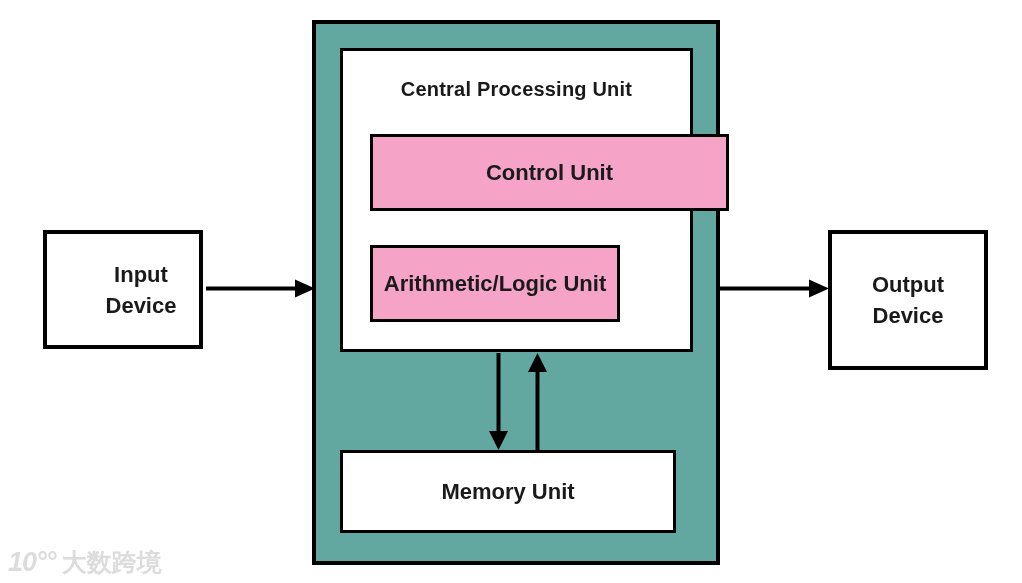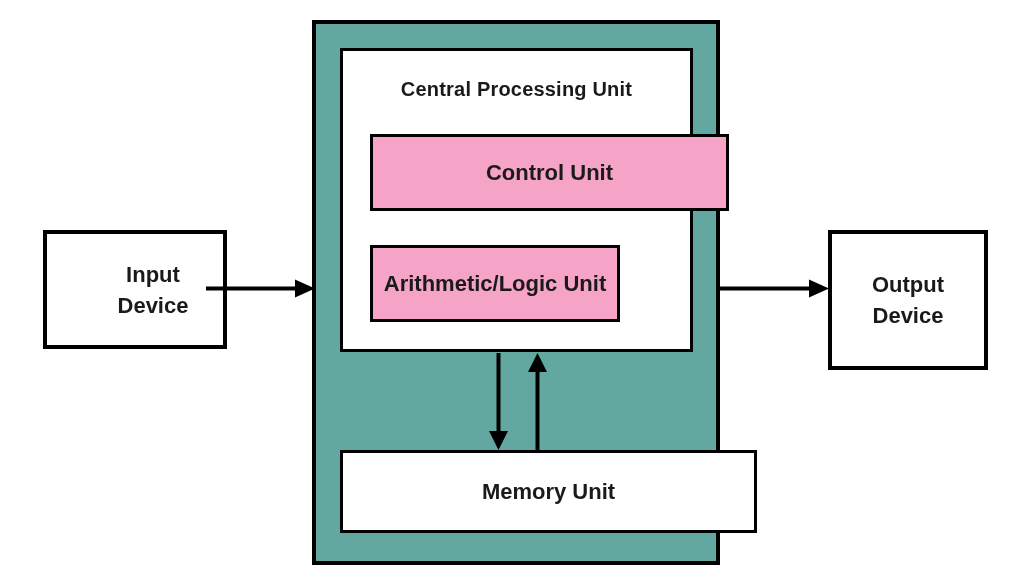--- a/index.html
+++ b/index.html
@@ -48,32 +48,32 @@
     letter-spacing: 0.2px;
   }
   .pink-box {
     background: var(--color-unit_fill, #f5a3c7);
     font-size: 22px;
   }
   .control-box { left: 370px; top: 134px; width: 359px; height: 77px; }
   .alu-box     { left: 370px; top: 245px; width: 250px; height: 77px; }
   .memory-box {
     left: 340px; top: 450px;
-    width: 417px; height: 83px;
+    width: 336px; height: 83px;
     background: var(--color-box_fill, #ffffff);
     font-size: 22px;
   }
   .device-box {
     background: var(--color-box_fill, #ffffff);
     border-width: 4px;
     font-size: 22px;
     line-height: 31px;
     white-space: pre-line;
   }
-  .input-box  { left: 43px;  top: 230px; width: 184px; height: 119px; padding-left: 36px; }
+  .input-box  { left: 43px;  top: 230px; width: 160px; height: 119px; padding-left: 36px; }
   .output-box { left: 828px; top: 230px; width: 160px; height: 140px; }
   .arrow-layer {
     position: absolute;
     left: 0; top: 0;
     width: 1022px; height: 583px;
     pointer-events: none;
   }
   .arrow-layer line    { stroke: var(--color-border, #000000); stroke-width: 4; }
   .arrow-layer polygon { fill: var(--color-border, #000000); }
   .watermark {
@@ -139,14 +139,18 @@
     <g>
       <line x1="498.5" y1="353" x2="498.5" y2="432"></line>
       <polygon points="498.5,450 489,431 508,431"></polygon>
     </g>
     <g>
       <line x1="537.5" y1="450" x2="537.5" y2="372"></line>
       <polygon points="537.5,353 528,372 547,372"></polygon>
     </g>
   </svg>
 
+  <div class="watermark">
+    <span class="wm-logo">10°°</span>
+    <span class="wm-text">大数跨境</span>
+  </div>
 
 </div>
 
 </body></html>

